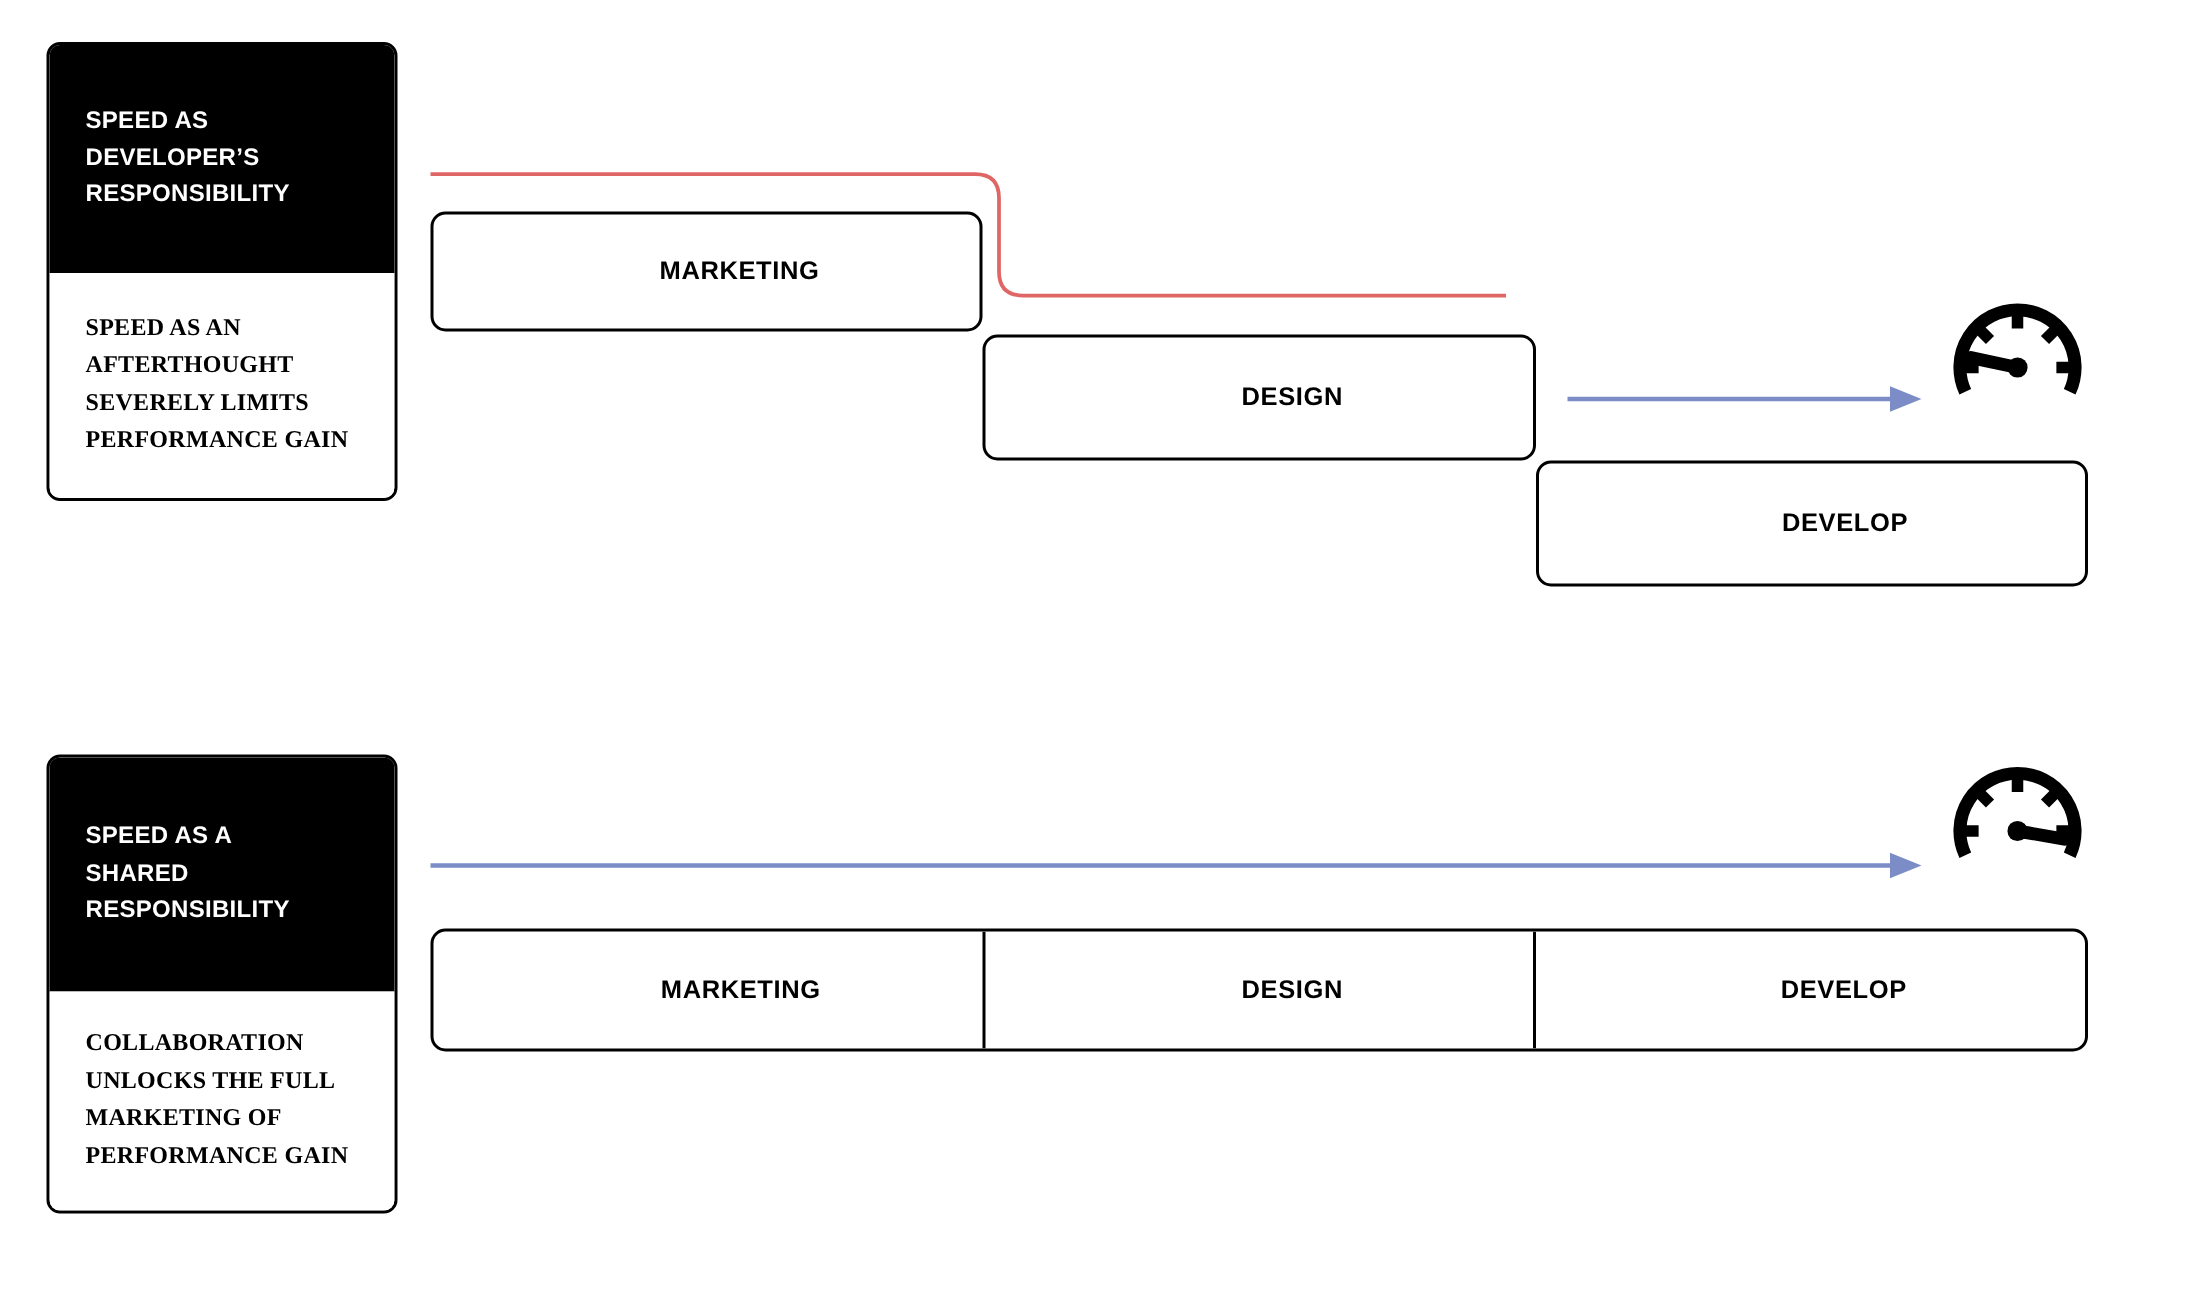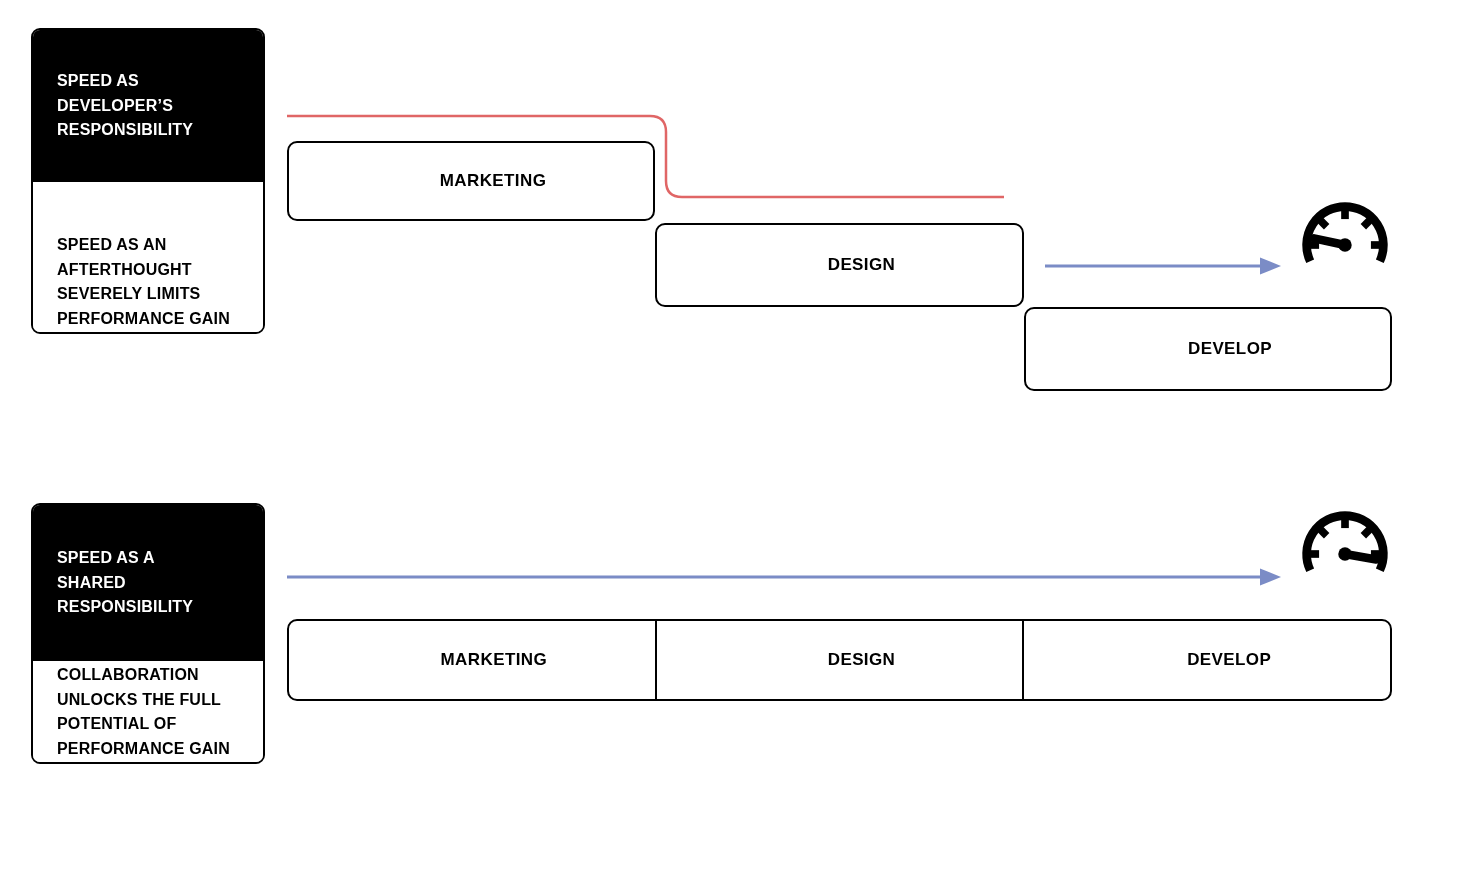--- a/index.html
+++ b/index.html
@@ -30,21 +30,22 @@
     color: #fff;
     display: flex;
     align-items: center;
     flex: 0 0 auto;
   }
   .card-white {
     background: #fff;
     color: #000;
     flex: 1 1 auto;
     display: flex;
-    align-items: flex-end;
+    align-items: center;
+    font-family: Liberation Serif, serif;
   }
   .card-text {
     padding-left: 24px;
     padding-right: 8px;
     font-weight: bold;
     font-size: 16px;
     line-height: 1.55;
     letter-spacing: 0.2px;
     white-space: pre-line;
   }
@@ -130,30 +131,30 @@
   <div class="stage-box" style="left:287px; top:141px; width:368px; height:80px;">
     <span class="stage-label">MARKETING</span>
   </div>
   <div class="stage-box" style="left:655px; top:223px; width:369px; height:84px;">
     <span class="stage-label">DESIGN</span>
   </div>
   <div class="stage-box" style="left:1024px; top:307px; width:368px; height:84px;">
     <span class="stage-label">DEVELOP</span>
   </div>
 
-  <div class="card" style="top:503px; height:261px;">
+  <div class="card" style="top:503px; height:306px;">
     <div class="card-black" style="height:156px;">
       <div class="card-text">SPEED AS A
 SHARED
 RESPONSIBILITY</div>
     </div>
     <div class="card-white">
       <div class="card-text">COLLABORATION
 UNLOCKS THE FULL
-POTENTIAL OF
+MARKETING OF
 PERFORMANCE GAIN</div>
     </div>
   </div>
 
   <div class="row-box">
     <div class="row-cell">
       <span class="stage-label">MARKETING</span>
     </div>
     <div class="row-cell">
       <span class="stage-label">DESIGN</span>

